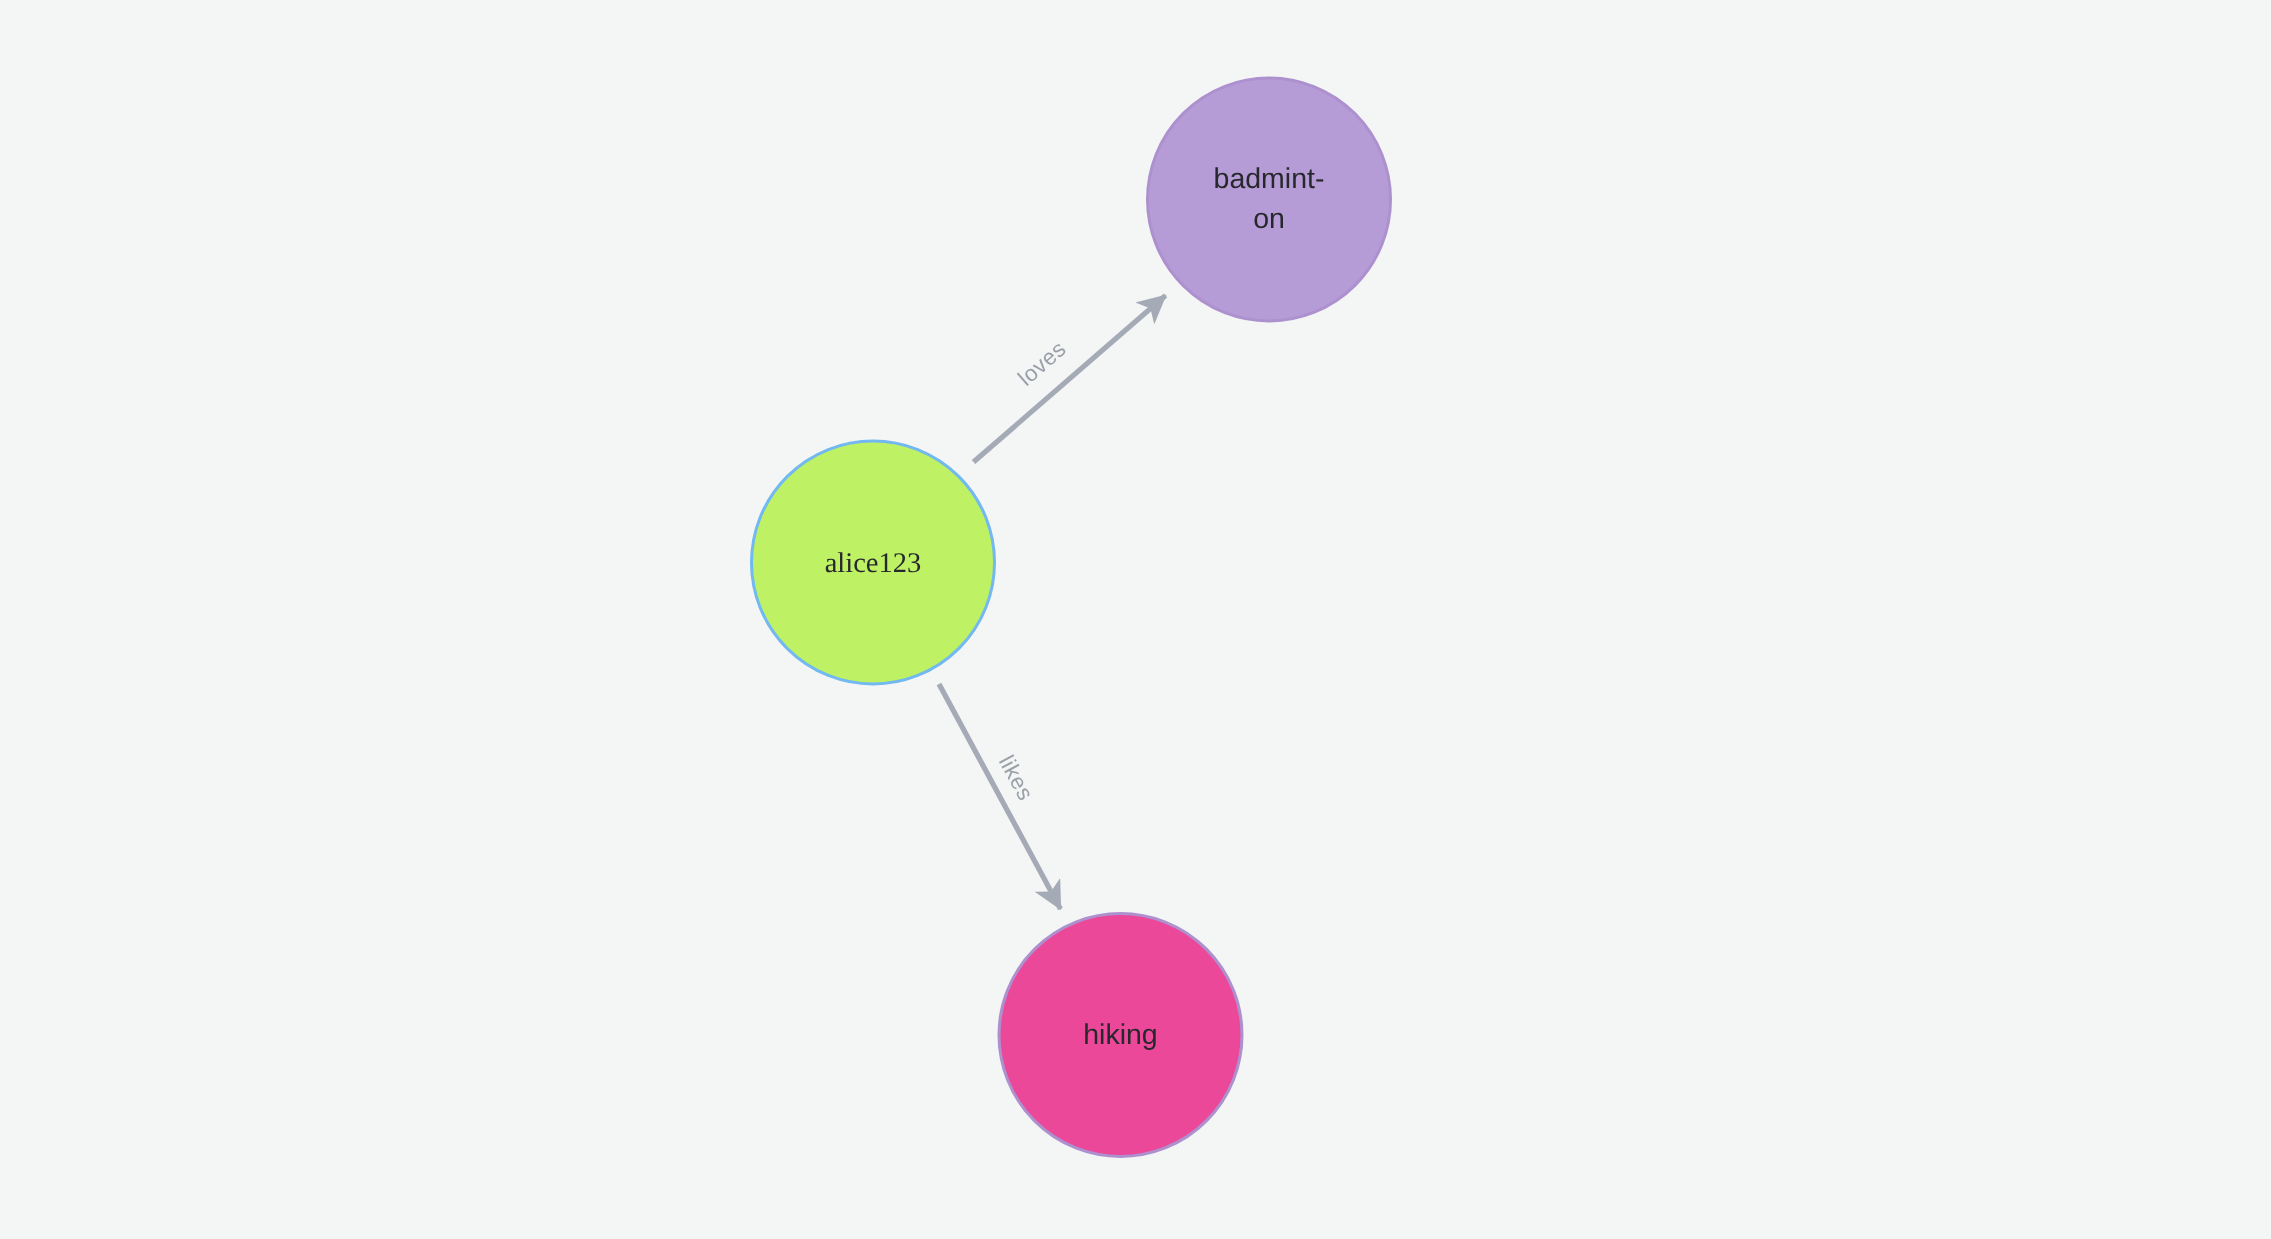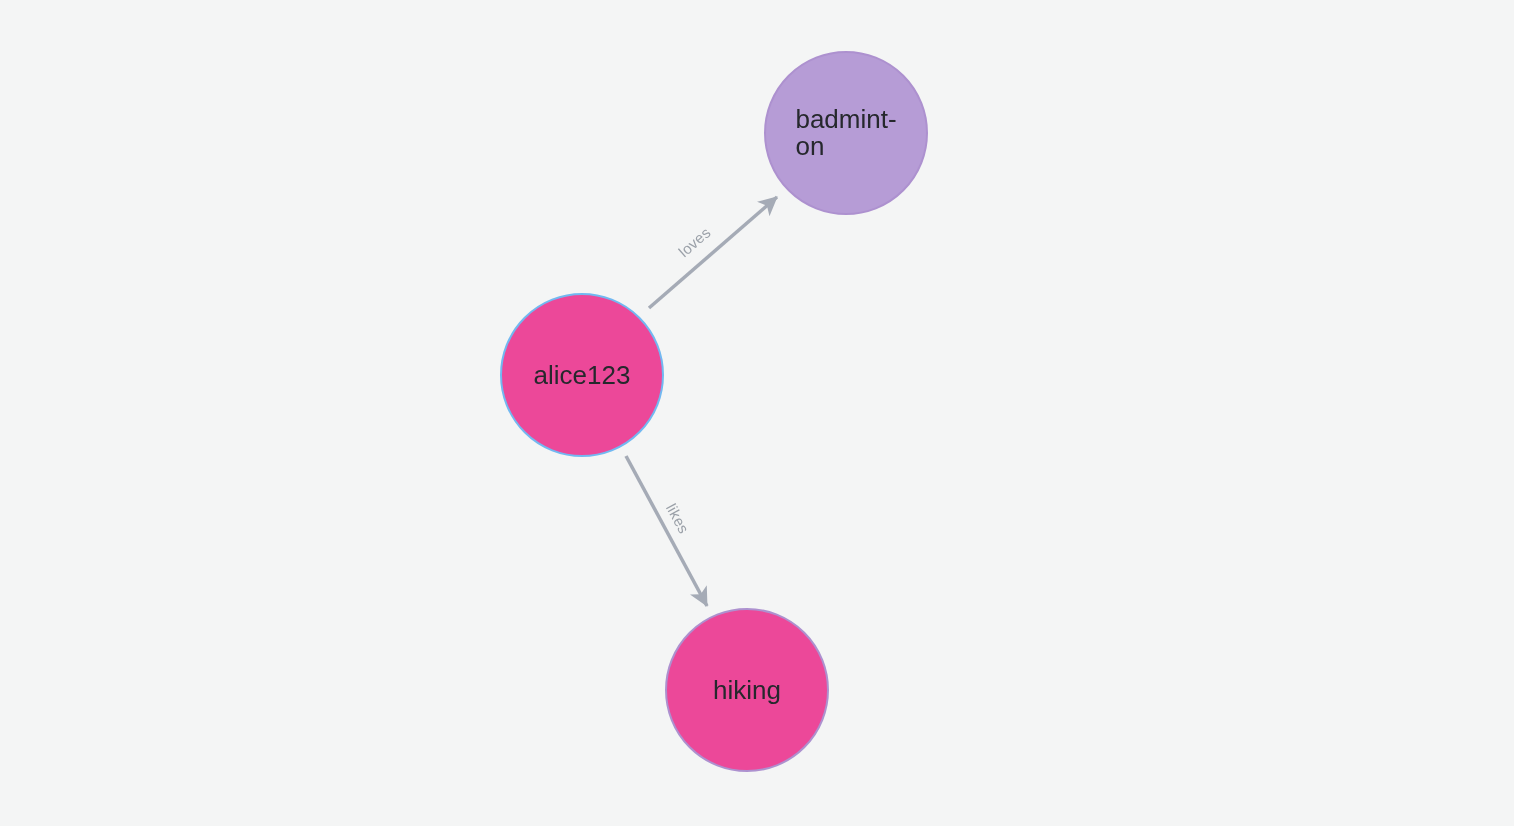--- a/index.html
+++ b/index.html
@@ -42,24 +42,24 @@
     border-radius: 50%;
     display: flex;
     align-items: center;
     justify-content: center;
     text-align: center;
     box-sizing: border-box;
     cursor: pointer;
     user-select: none;
   }
   .graph-node .node-label {
-    font-size: 26px;
+    font-size: 19px;
     line-height: 27px;
     white-space: pre-line;
-    text-align: left;
+    text-align: center;
     pointer-events: none;
   }
 </style>
 </head>
 <body>
 
 <div class="canvas">
   <svg class="edges-layer" width="1514" height="826" viewBox="0 0 1514 826" xmlns="http://www.w3.org/2000/svg">
     <defs>
       <marker id="arrowhead" viewBox="0 0 10 10" refX="9.5" refY="5" markerWidth="5.5" markerHeight="5.5" orient="auto" markerUnits="strokeWidth">
@@ -71,21 +71,21 @@
           <line class="edge-line" x1="649" y1="308" x2="777" y2="197" stroke="#a5abb6" stroke-width="3.5" marker-end="url(#arrowhead)"></line>
           <text class="edge-label" text-anchor="middle" fill="#9aa0a8" transform="translate(698 246) rotate(-41)">loves</text>
         </g>
         <g>
           <line class="edge-line" x1="626" y1="456" x2="707" y2="606" stroke="#a5abb6" stroke-width="3.5" marker-end="url(#arrowhead)"></line>
           <text class="edge-label" text-anchor="middle" fill="#9aa0a8" transform="translate(673 521) rotate(61.6)">likes</text>
         </g>
       </g>
   </svg>
   <div id="nodes-group">
-      <div class="graph-node" style="left: 500px; top: 293px; width: 164px; height: 164px; background: #ec4899; border: 2px solid rgb(114, 184, 241);">
+      <div class="graph-node" style="left: 500px; top: 293px; width: 164px; height: 164px; background: #bef264; border: 2px solid rgb(114, 184, 241); font-family: Liberation Serif, serif;">
         <div class="node-label" style="color: rgb(38, 40, 45);">alice123</div>
       </div>
       <div class="graph-node" style="left: 764px; top: 51px; width: 164px; height: 164px; background: rgb(182, 156, 214); border: 2px solid rgb(173, 145, 207);">
         <div class="node-label" style="color: rgb(38, 40, 45);">badmint-
 on</div>
       </div>
       <div class="graph-node" style="left: 665px; top: 608px; width: 164px; height: 164px; background: #ec4899; border: 2px solid rgb(173, 145, 207);">
         <div class="node-label" style="color: rgb(38, 40, 45);">hiking</div>
       </div>
     </div>

